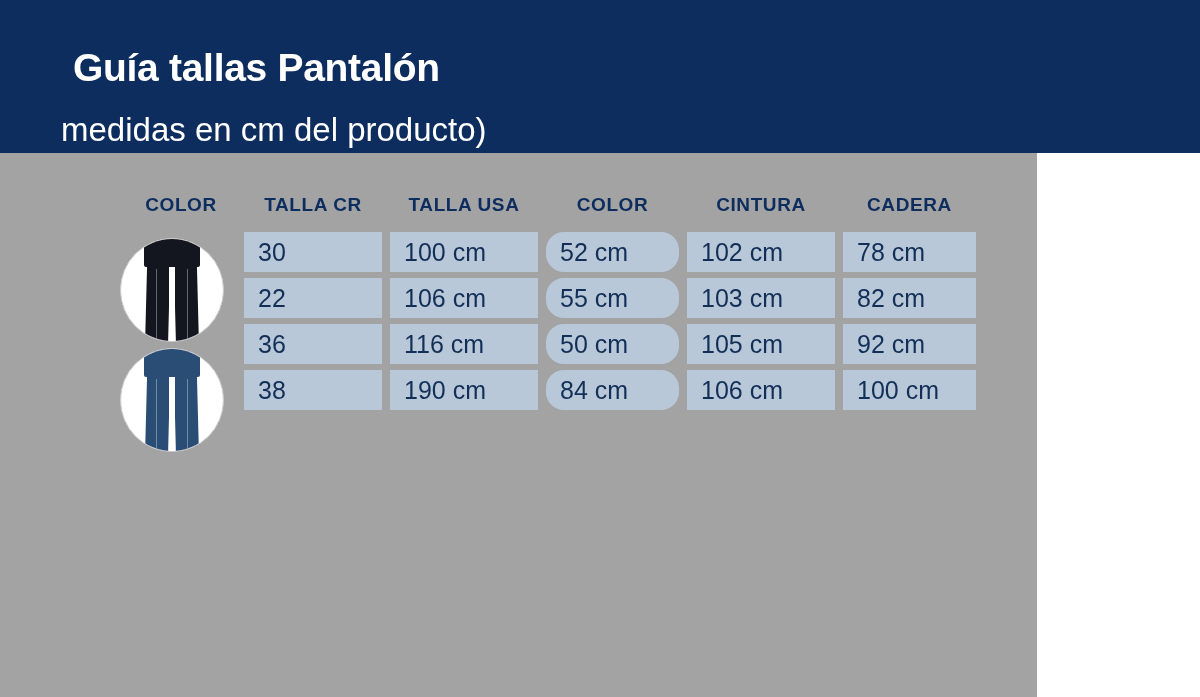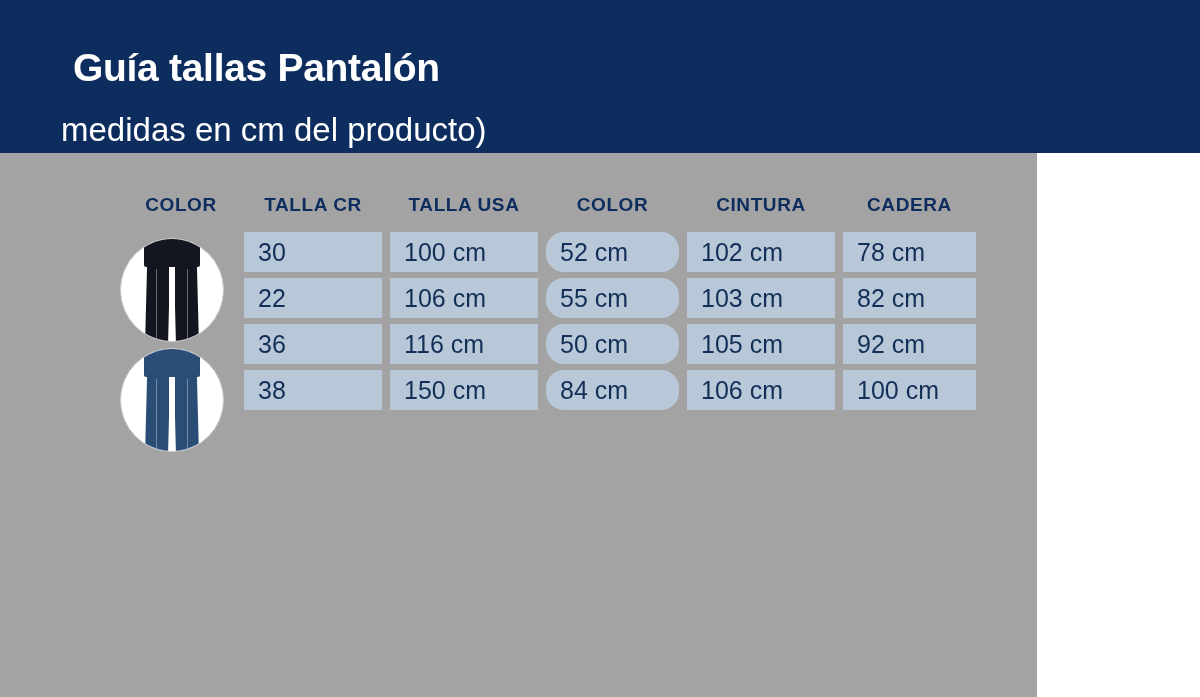--- a/index.html
+++ b/index.html
@@ -239,21 +239,21 @@
           <td class="cell-color"></td>
           <td class="w-cr">36</td>
           <td class="w-usa">116 cm</td>
           <td class="w-largo">50 cm</td>
           <td class="w-cint">105 cm</td>
           <td class="w-cad">92 cm</td>
         </tr>
         <tr>
           <td class="cell-color"></td>
           <td class="w-cr">38</td>
-          <td class="w-usa">150 cm</td>
+          <td class="w-usa">190 cm</td>
           <td class="w-largo">84 cm</td>
           <td class="w-cint">106 cm</td>
           <td class="w-cad">100 cm</td>
         </tr>
       </tbody>
     </table>
 
   </div>
 </div>
 

